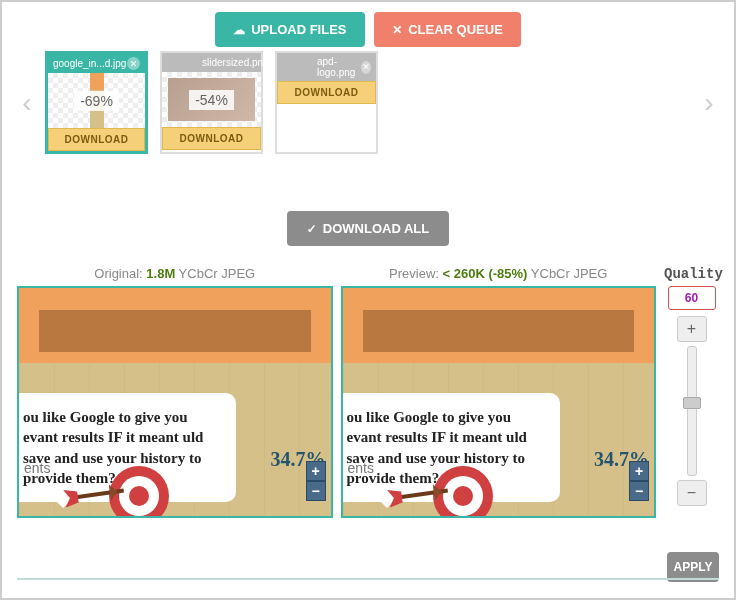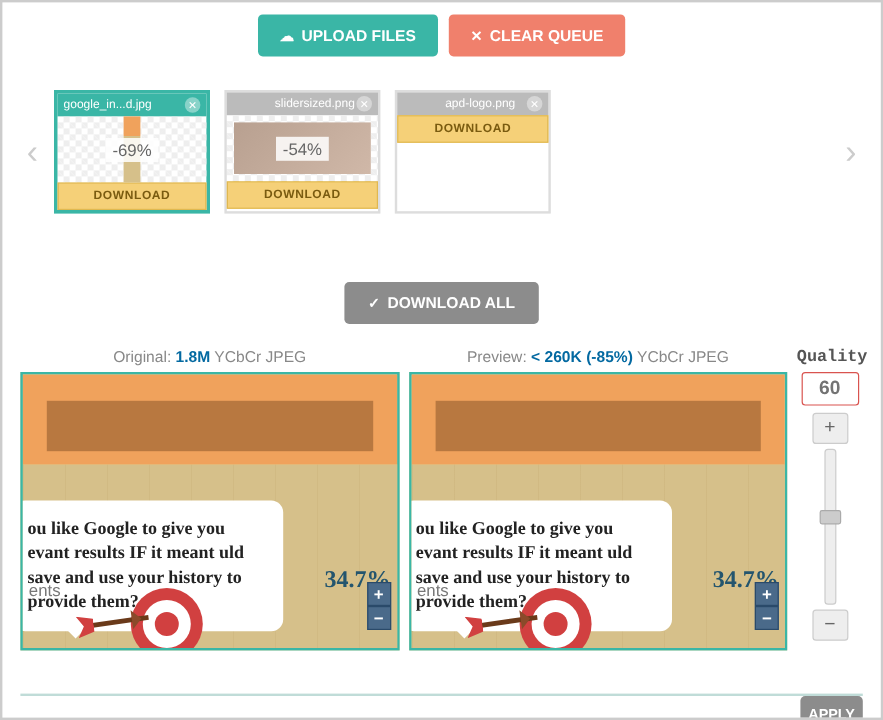--- a/index.html
+++ b/index.html
@@ -1,67 +1,67 @@
 <!DOCTYPE html>
 <html><head>
 <meta charset="utf-8">
 <style>
 * { box-sizing: border-box; margin: 0; padding: 0; }
 body { font-family: Arial, sans-serif; font-size: 13px; color: #555; background: #fff; }
 .container { width: 736px; height: 600px; border: 2px solid #ccc; position: relative; overflow: hidden; padding: 10px 15px; }
 
-.top-buttons { text-align: center; margin-bottom: 28px; }
+.top-buttons { text-align: center; margin-bottom: 4px; }
 .btn { display: inline-block; padding: 10px 18px; border-radius: 4px; color: #fff; font-size: 13px; font-weight: bold; border: none; cursor: pointer; margin: 0 3px; }
 .btn.teal { background: #3ab6a6; }
 .btn.coral { background: #f0806c; }
 .btn.gray { background: #8c8c8c; margin-top: 42px; }
 .btn .icon { margin-right: 6px; font-size: 12px; }
 
 .carousel { position: relative; display: flex; align-items: center; margin-bottom: 15px; }
 .arrow { width: 20px; height: 30px; color: #ccc; font-size: 28px; cursor: pointer; user-select: none; display: flex; align-items: center; justify-content: center; }
 .thumbs { flex: 1; display: flex; gap: 12px; padding: 0 8px; }
 
-.thumb { width: 130px; background: #fff; border: 2px solid #ddd; position: relative; }
+.thumb { width: 103px; background: #fff; border: 2px solid #ddd; position: relative; }
 .thumb.active { border: 3px solid #3ab6a6; }
 .thumb-header { background: #3ab6a6; color: #fff; font-size: 10px; padding: 3px 5px; display: flex; justify-content: space-between; align-items: center; }
 .thumb:not(.active) .thumb-header { background: #bbb; padding-left: 40px; }
 .thumb-close { width: 13px; height: 13px; border-radius: 50%; background: rgba(255,255,255,0.4); display: flex; align-items: center; justify-content: center; font-size: 9px; cursor: pointer; }
 .thumb-img { height: 55px; background-image: linear-gradient(45deg,#eee 25%,transparent 25%),linear-gradient(-45deg,#eee 25%,transparent 25%),linear-gradient(45deg,transparent 75%,#eee 75%),linear-gradient(-45deg,transparent 75%,#eee 75%); background-size: 10px 10px; background-position: 0 0,0 5px,5px -5px,-5px 0; display: flex; align-items: center; justify-content: center; position: relative; }
 .thumb-overlay { position: absolute; inset: 0; display: flex; align-items: center; justify-content: center; }
 .thumb-percent { background: rgba(255,255,255,0.85); font-size: 14px; color: #666; padding: 2px 6px; }
 .thumb-dl { width: 100%; background: #f5d078; border: 1px solid #e0b850; color: #7a5b10; font-size: 10px; padding: 5px 0; cursor: pointer; font-weight: bold; letter-spacing: 0.5px; }
 
 .download-all { text-align: center; margin-bottom: 20px; }
 .dl-all-btn { background: #8c8c8c; padding: 10px 20px; }
 
 .compare { display: flex; gap: 8px; }
 .panel-wrap { flex: 1; }
 .panel-label { text-align: center; font-size: 13px; color: #888; margin-bottom: 5px; }
-.panel-label .bold { font-weight: bold; color: #0369a1; margin-top: 20px; }
+.panel-label .bold { font-weight: bold; color: #4d7c0f; margin-top: 20px; }
 .panel { height: 232px; background: #e9cf8f; border: 2px solid #3ab6a6; position: relative; overflow: hidden; }
 .panel-orange { position: absolute; top: 0; left: 0; right: 0; height: 75px; background: #f0a25c; }
 .panel-brown { position: absolute; top: 22px; left: 20px; right: 20px; height: 42px; background: #b87840; }
 .panel-beige { position: absolute; top: 75px; left: 0; right: -40px; bottom: 0; background: #d6c08a; background-image: repeating-linear-gradient(90deg, rgba(180,150,90,0.15) 0 1px, transparent 1px 35px); }
 .bubble { position: absolute; top: 105px; left: -8px; width: 225px; background: #fff; border-radius: 10px; padding: 14px 12px; font-family: Georgia, serif; font-weight: bold; font-size: 15px; line-height: 1.35; color: #222; }
 .bubble::after { content: ''; position: absolute; bottom: -18px; left: 40px; border: 12px solid transparent; border-top-color: #fff; }
 .panel-num { position: absolute; bottom: 45px; right: 5px; font-family: Georgia, serif; font-weight: bold; font-size: 20px; color: #24556e; }
 .panel-ents { position: absolute; bottom: 40px; left: 5px; font-size: 14px; color: #777; }
 .zoom-ctrls { position: absolute; bottom: 15px; right: 5px; display: flex; flex-direction: column; }
 .zoom-ctrls div { width: 20px; height: 20px; background: #4a6a8a; color: #fff; border: 1px solid #2a4a6a; display: flex; align-items: center; justify-content: center; font-size: 14px; font-weight: bold; }
 .target { position: absolute; bottom: -10px; left: 90px; width: 60px; height: 60px; }
 .target .c1 { position: absolute; inset: 0; background: #d14040; border-radius: 50%; }
 .target .c2 { position: absolute; inset: 10px; background: #fff; border-radius: 50%; }
 .target .c3 { position: absolute; inset: 20px; background: #d14040; border-radius: 50%; }
 .arrow-dart { position: absolute; bottom: 20px; left: 55px; width: 50px; height: 4px; background: #6a3a1a; transform: rotate(-8deg); }
 .arrow-dart::before { content:''; position: absolute; right: -2px; top: -6px; border: 8px solid transparent; border-left-color: #8a4a2a; }
 .arrow-dart::after { content:''; position: absolute; left: -10px; top: -7px; width: 14px; height: 18px; background: #d14040; clip-path: polygon(0 0, 100% 20%, 100% 80%, 0 100%, 40% 50%); }
 
 .quality-panel { width: 55px; text-align: center; }
 .quality-label { font-size: 14px; font-weight: bold; color: #555; margin-bottom: 4px; font-family: Liberation Mono, monospace; }
-.quality-input { width: 48px; border: 1px solid #d9534f; color: #737373; text-align: center; font-size: 16px; font-weight: bold; padding: 4px 0; border-radius: 3px; margin-bottom: 6px; }
+.quality-input { width: 48px; border: 1px solid #d9534f; color: #a21caf; text-align: center; font-size: 12px; font-weight: bold; padding: 4px 0; border-radius: 3px; margin-bottom: 6px; }
 .stepper { width: 30px; height: 26px; background: #eee; border: 1px solid #ccc; border-radius: 3px; display: flex; align-items: center; justify-content: center; margin: 0 auto 4px; cursor: pointer; font-size: 16px; color: #666; }
 .slider-track { width: 10px; height: 130px; background: #eee; border: 1px solid #ccc; border-radius: 3px; margin: 4px auto; position: relative; }
 .slider-thumb { position: absolute; left: -5px; top: 50px; width: 18px; height: 12px; background: #ccc; border: 1px solid #aaa; border-radius: 2px; }
 .apply-btn { width: 52px; padding: 8px 0; font-size: 12px; }
 .divider { position: absolute; bottom: 18px; left: 15px; right: 15px; height: 2px; background: #c0dcd8; }
 </style>
 </head>
 <body>
 
 <div class="container">

